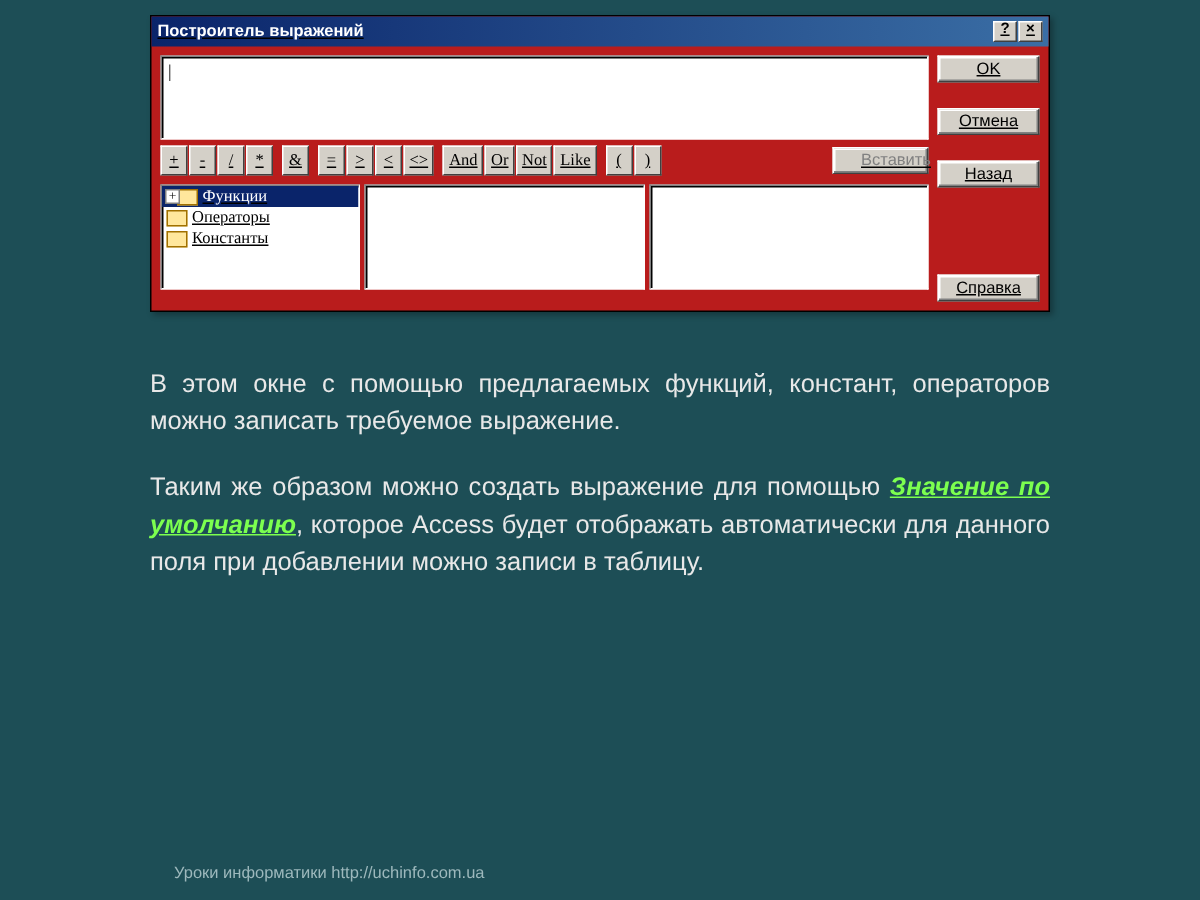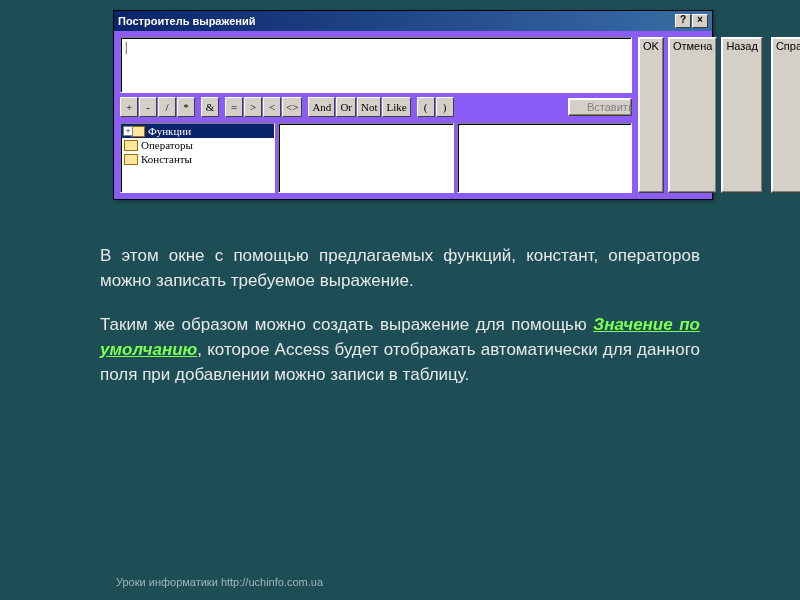--- a/index.html
+++ b/index.html
@@ -5,25 +5,26 @@
   * { box-sizing: border-box; margin: 0; padding: 0; }
   body {
     width: 800px; height: 600px;
     background: #1d4e56;
     font-family: Verdana, Geneva, sans-serif;
     position: relative;
     overflow: hidden;
   }
   .dialog {
     position: absolute;
-    left: 113px; top: 10px;
+    left: 100px; top: 10px;
     width: 600px;
-    background: #8b5cf6;
+    background: #b91c1c;
     border: 1px solid #000;
     box-shadow: 2px 2px 4px rgba(0,0,0,0.3);
+    text-decoration: underline;
   }
   .titlebar {
     background: linear-gradient(to right, #0a246a, #3a6ea5);
     color: #fff;
     font-size: 11px;
     font-weight: bold;
     padding: 3px 4px;
     display: flex;
     align-items: center;
     justify-content: space-between;
@@ -43,21 +44,21 @@
     font-family: Arial;
     font-weight: bold;
     cursor: pointer;
   }
   .dlg-body {
     padding: 6px;
     display: flex;
     gap: 6px;
   }
   .left-col { flex: 1; }
-  .right-col { width: 68px; display: flex; flex-direction: row; gap: 4px; justify-content: space-between; }
+  .right-col { width: 68px; display: flex; flex-direction: column; gap: 17px; justify-content: space-between; }
   .btn {
     background: #d4d0c8;
     border: 1px solid #fff;
     border-right-color: #404040;
     border-bottom-color: #404040;
     font-size: 11px;
     font-family: Tahoma, sans-serif;
     padding: 2px 4px;
     text-align: center;
     cursor: pointer;
@@ -102,21 +103,21 @@
   .panels { display: flex; gap: 3px; height: 70px; }
   .panel {
     background: #fff;
     border: 1px solid #808080;
     border-right-color: #fff;
     border-bottom-color: #fff;
     box-shadow: inset 1px 1px 0 #000;
     overflow: hidden;
     font-family: Tahoma;
   }
-  .panel.p1 { width: 155px; }
+  .panel.p1 { width: 133px; }
   .panel.p2 { flex: 1; }
   .panel.p3 { flex: 1; }
   .tree-item {
     display: flex;
     align-items: center;
     gap: 3px;
     padding: 1px 3px;
     font-size: 11px;
   }
   .tree-item.selected { background: #0a246a; color: #fff; }

